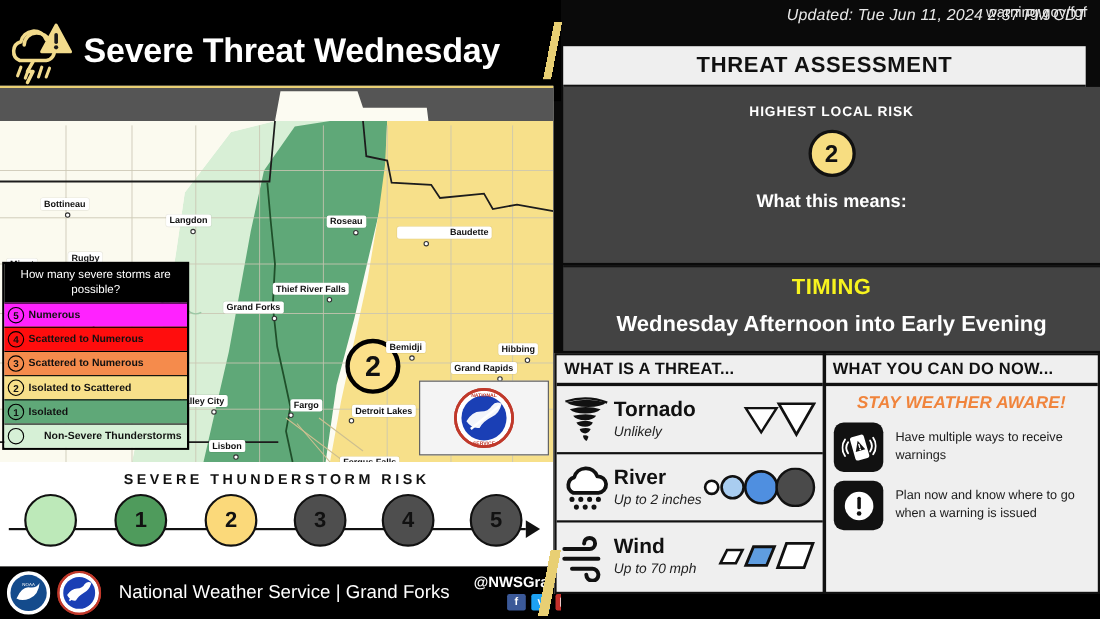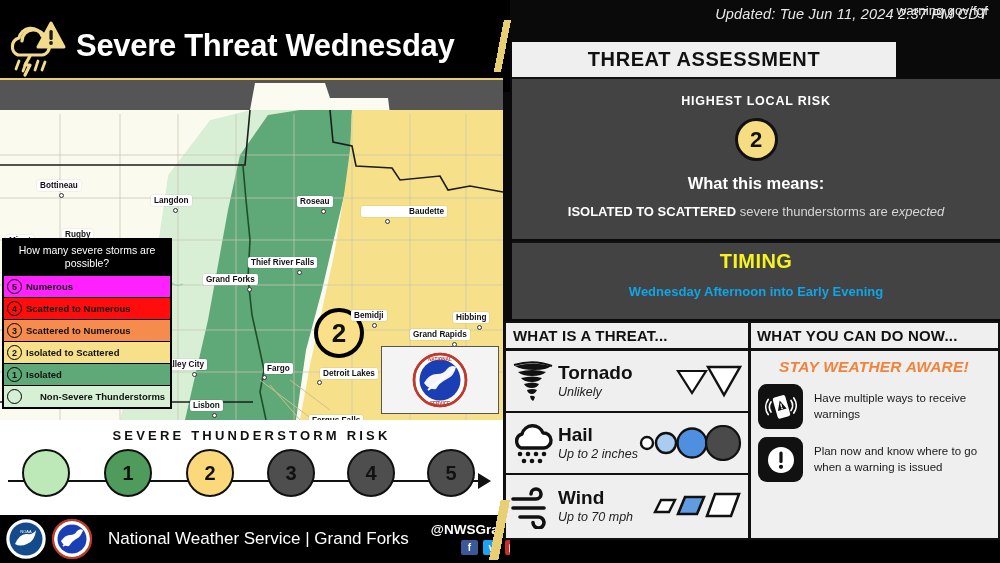--- a/index.html
+++ b/index.html
@@ -166,21 +166,21 @@
     position: absolute; left: 510px; top: 540px; width: 490px; height: 23px;
     background: #000;
   }
   .wx-url {
     position: absolute; right: 12px; top: 3px;
     color: #e9e9e9; font-size: 13.5px;
   }
 
   
   .ta-header {
-    position: absolute; left: 512px; top: 42px; width: 384px; height: 37px;
+    position: absolute; left: 512px; top: 42px; width: 475px; height: 37px;
     background: #efefef;
     display: flex; align-items: center; justify-content: center;
     border-bottom: 2px solid #111;
   }
   .ta-header-txt {
     font-size: 20px; font-weight: bold; color: #111; letter-spacing: 0.6px;
   }
 
   .ta-body {
     position: absolute; left: 512px; top: 79px; width: 488px; height: 160px;
@@ -199,21 +199,21 @@
   .wtm-sub { color:#d6d6d6; font-size: 13px; margin-top: 11px; }
   .wtm-sub b { color: #fff; }
   .wtm-sub i { font-style: italic; }
 
   .timing-body {
     position: absolute; left: 512px; top: 241px; width: 488px; height: 78px;
     background: #434343; text-align: center;
     border-top: 2px solid #111;
   }
   .timing-title { color:#f7f31e; font-size: 20px; font-weight: bold; padding-top: 7px; letter-spacing:0.4px;}
-  .timing-sub { color:#0ea5e9; font-size: 13px; font-weight: bold; margin-top: 11px; }
+  .timing-sub { color:#ffffff; font-size: 20px; font-weight: bold; margin-top: 11px; }
 
   
   .col-threat {
     position: absolute; left: 504px; top: 321px; width: 246px; height: 219px;
     background: #efefef; border: 2px solid #111;
   }
   .col-do {
     position: absolute; left: 750px; top: 321px; width: 250px; height: 219px;
     background: #efefef; border: 2px solid #111; border-left: none;
   }
@@ -449,23 +449,20 @@
   <div class="wx-url">warning.gov/fgf</div>
 
   <div class="ta-header">
     <div class="ta-header-txt">THREAT ASSESSMENT</div>
   </div>
 
   <div class="ta-body">
     <div class="hlr">HIGHEST LOCAL RISK</div>
     <div class="hlr-circle">2</div>
     <div class="wtm">What this means:</div>
-    <div class="wtm-sub">
-      <b>ISOLATED TO SCATTERED</b><span> severe thunderstorms are </span><i>expected</i>
-    </div>
   </div>
 
   <div class="timing-body">
     <div class="timing-title">TIMING</div>
     <div class="timing-sub">Wednesday Afternoon into Early Evening</div>
   </div>
 
   <div class="col-threat">
     <div class="col-head">WHAT IS A THREAT...</div>
 
@@ -504,21 +501,21 @@
               <circle cx="18" cy="34" r="2.3"></circle>
             <circle cx="26" cy="34" r="2.3"></circle>
               <circle cx="34" cy="34" r="2.3"></circle>
             <circle cx="14" cy="41" r="2.3"></circle>
               <circle cx="22" cy="41" r="2.3"></circle>
             <circle cx="30" cy="41" r="2.3"></circle>
           </g>
         </svg>
       </div>
       <div class="threat-txt">
-        <div class="threat-name">Hail</div>
+        <div class="threat-name">River</div>
         <div class="threat-sub">Up to 2 inches</div>
       </div>
       <div class="threat-meter">
         <svg width="104" height="36" viewBox="0 0 104 36">
           <circle cx="9" cy="18" r="6" fill="#fff" stroke="#111" stroke-width="2.4"></circle>
           <circle cx="28" cy="18" r="10" fill="#a9cdf0" stroke="#111" stroke-width="2.4"></circle>
           <circle cx="54" cy="18" r="14.5" fill="#4f8fe0" stroke="#111" stroke-width="2.4"></circle>
           <circle cx="85" cy="18" r="17" fill="#4a4a4a" stroke="#111" stroke-width="2.2"></circle>
         </svg>
       </div>

